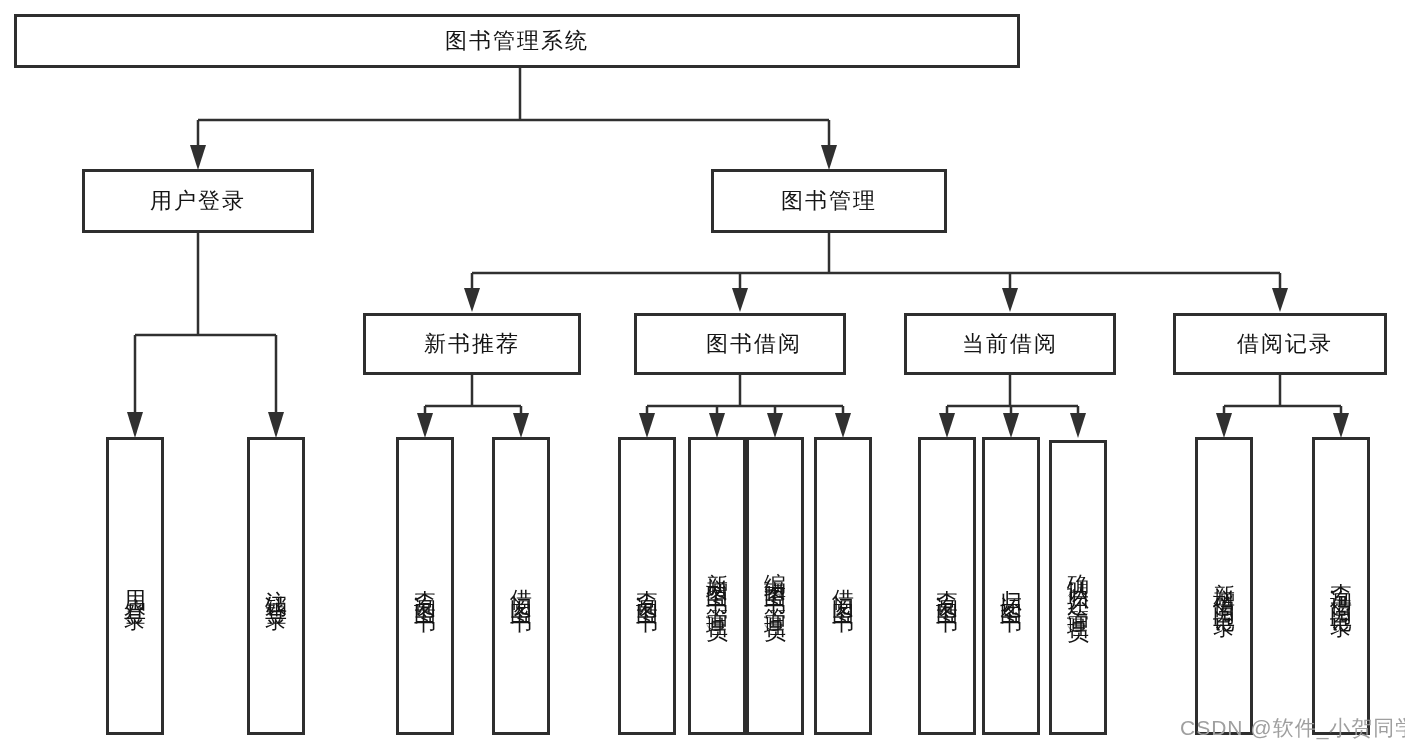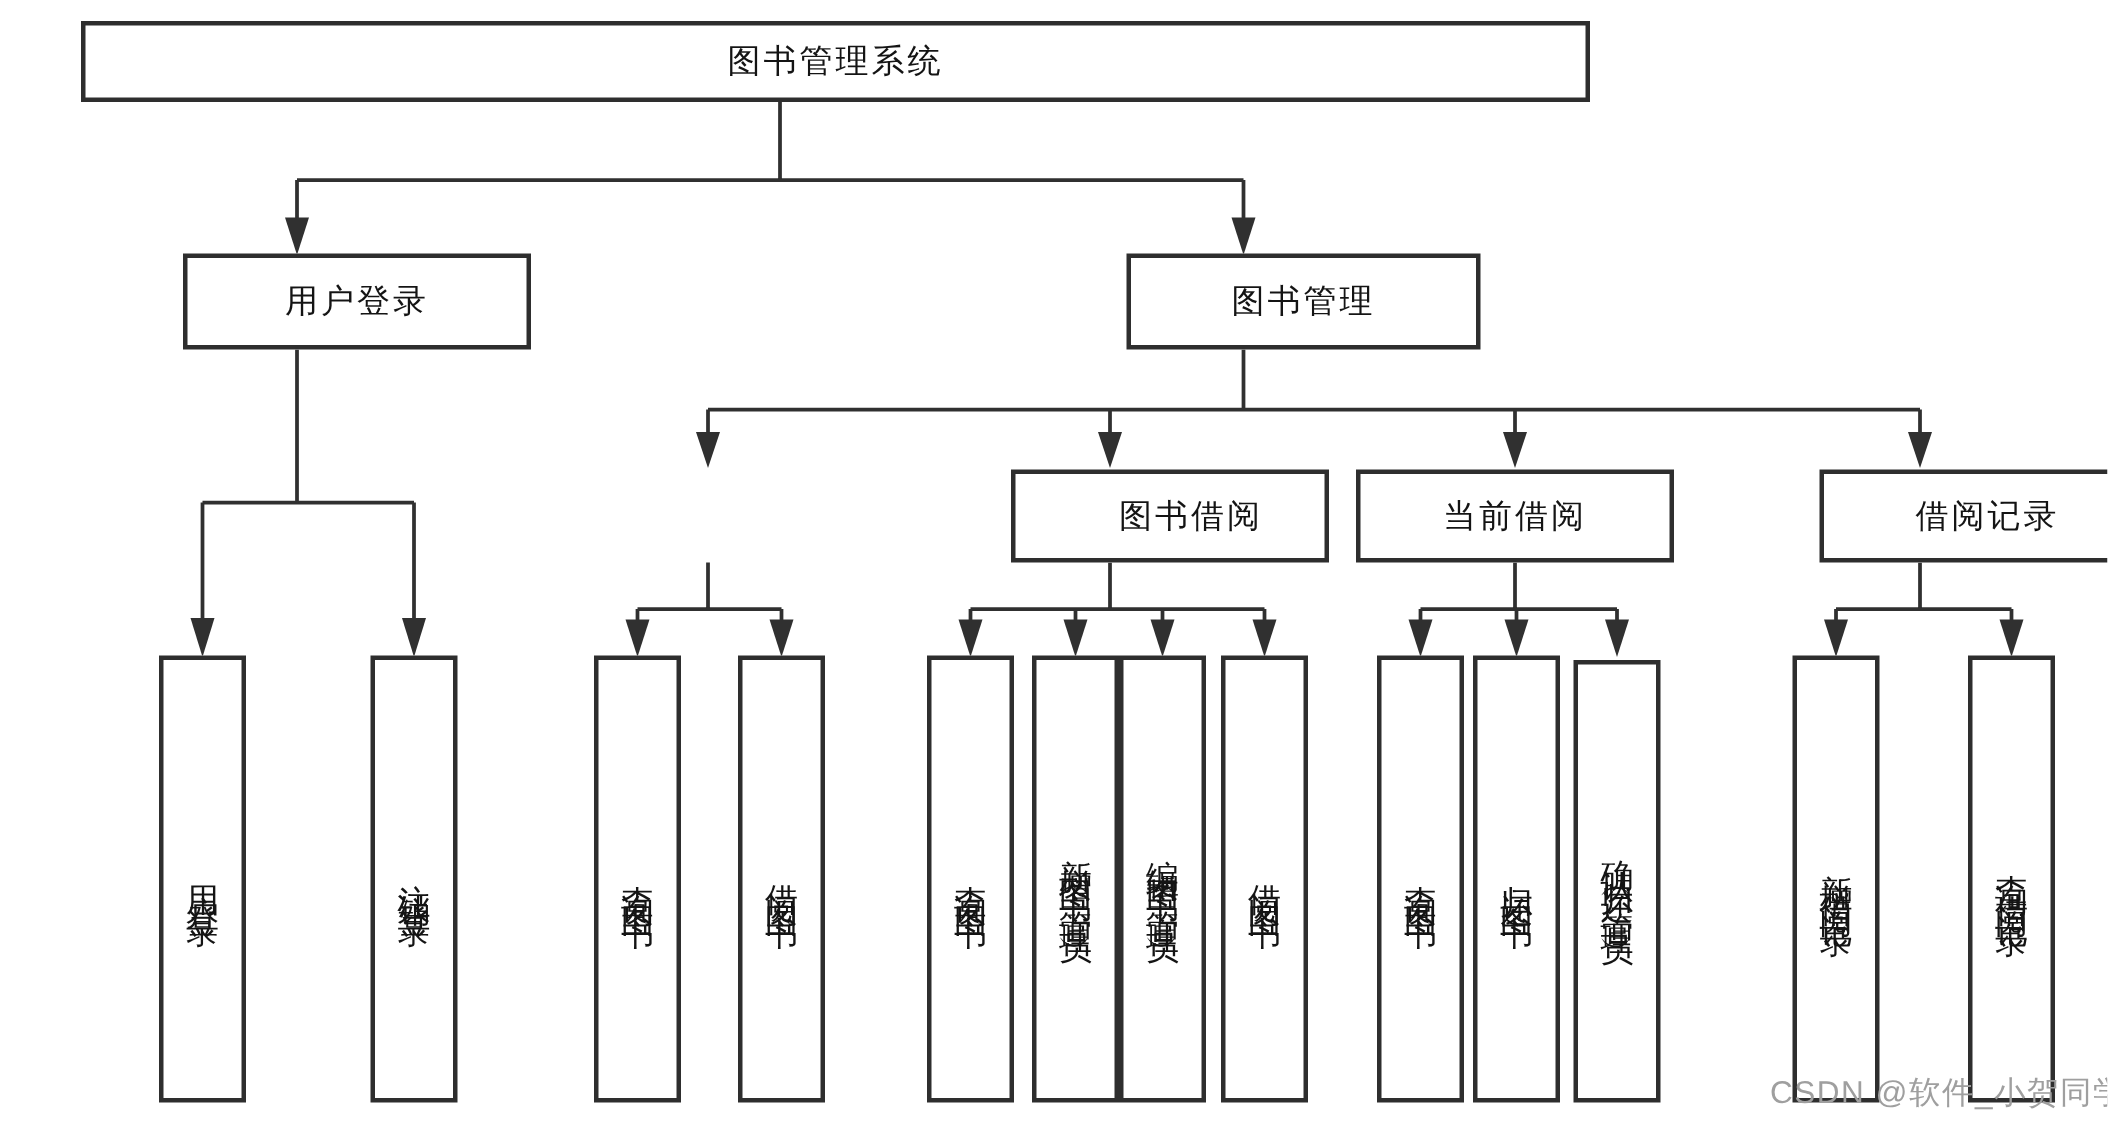--- a/index.html
+++ b/index.html
@@ -21,21 +21,21 @@
     position: absolute;
     box-sizing: border-box;
     border: 3px solid #2e2e2e;
     background: #ffffff;
     display: flex;
     align-items: center;
     justify-content: center;
     color: #141414;
     z-index: 2;
   }
-  .hnode { font-size: 22px; letter-spacing: 2px; margin-left: 40px; }
+  .hnode { font-size: 22px; letter-spacing: 2px; }
   .vnode span {
     writing-mode: vertical-rl;
     text-orientation: mixed;
     font-size: 22px;
     letter-spacing: 7px;
     line-height: 1;
     white-space: nowrap;
   }
   .watermark {
     position: absolute;
@@ -91,22 +91,23 @@
       <polygon points="1216,413 1232,413 1224,438"></polygon>
       <polygon points="1333,413 1349,413 1341,438"></polygon>
     </g>
   </svg>
 
   <div class="node hnode" style="left:14px; top:14px; width:1006px; height:54px;">图书管理系统</div>
 
   <div class="node hnode" style="left:82px; top:169px; width:232px; height:64px;">用户登录</div>
   <div class="node hnode" style="left:711px; top:169px; width:236px; height:64px;">图书管理</div>
 
+  <div class="node hnode" style="left:363px; top:313px; width:218px; height:62px;">新书推荐</div>
   <div class="node hnode" style="left:634px; top:313px; width:212px; height:62px;padding-left:28px;">图书借阅</div>
-  <div class="node hnode" style="left:864px; top:313px; width:212px; height:62px;">当前借阅</div>
+  <div class="node hnode" style="left:904px; top:313px; width:212px; height:62px;">当前借阅</div>
   <div class="node hnode" style="left:1173px; top:313px; width:214px; height:62px;padding-left:10px;">借阅记录</div>
 
   <div class="node vnode" style="left:106px; top:437px; width:58px; height:298px;">
     <span>用户登录</span>
     </div>
   <div class="node vnode" style="left:247px; top:437px; width:58px; height:298px;">
     <span>注销登录</span>
     </div>
 
   <div class="node vnode" style="left:396px; top:437px; width:58px; height:298px;">

